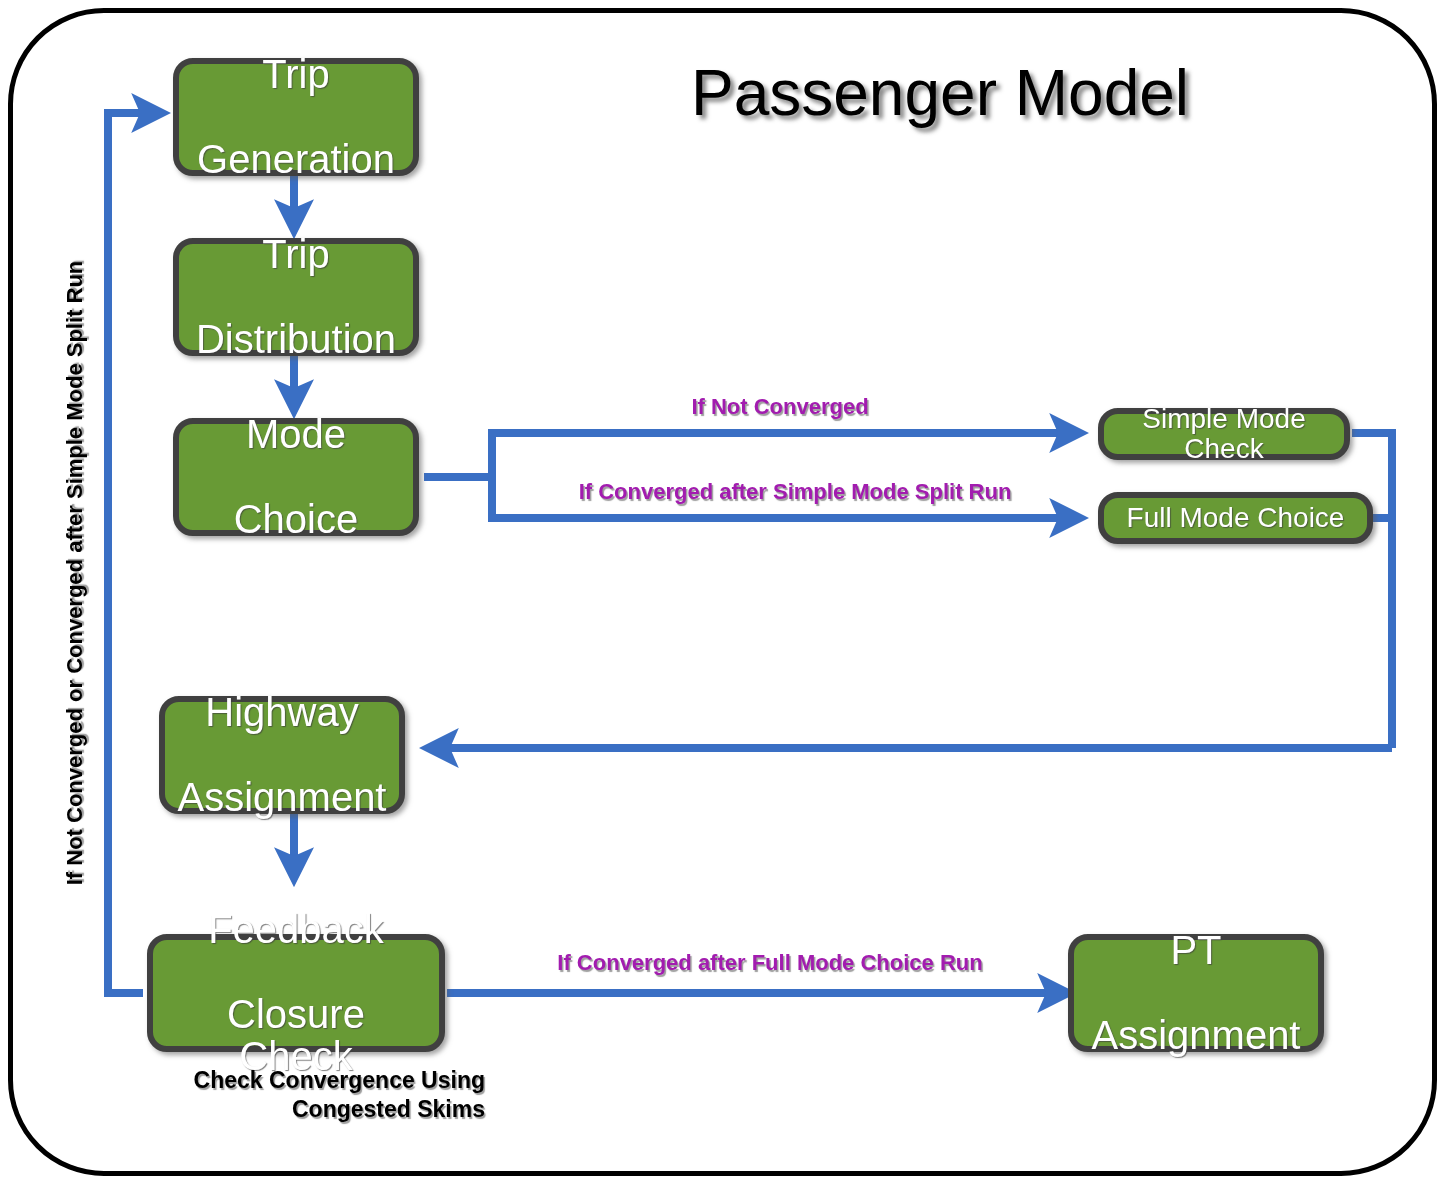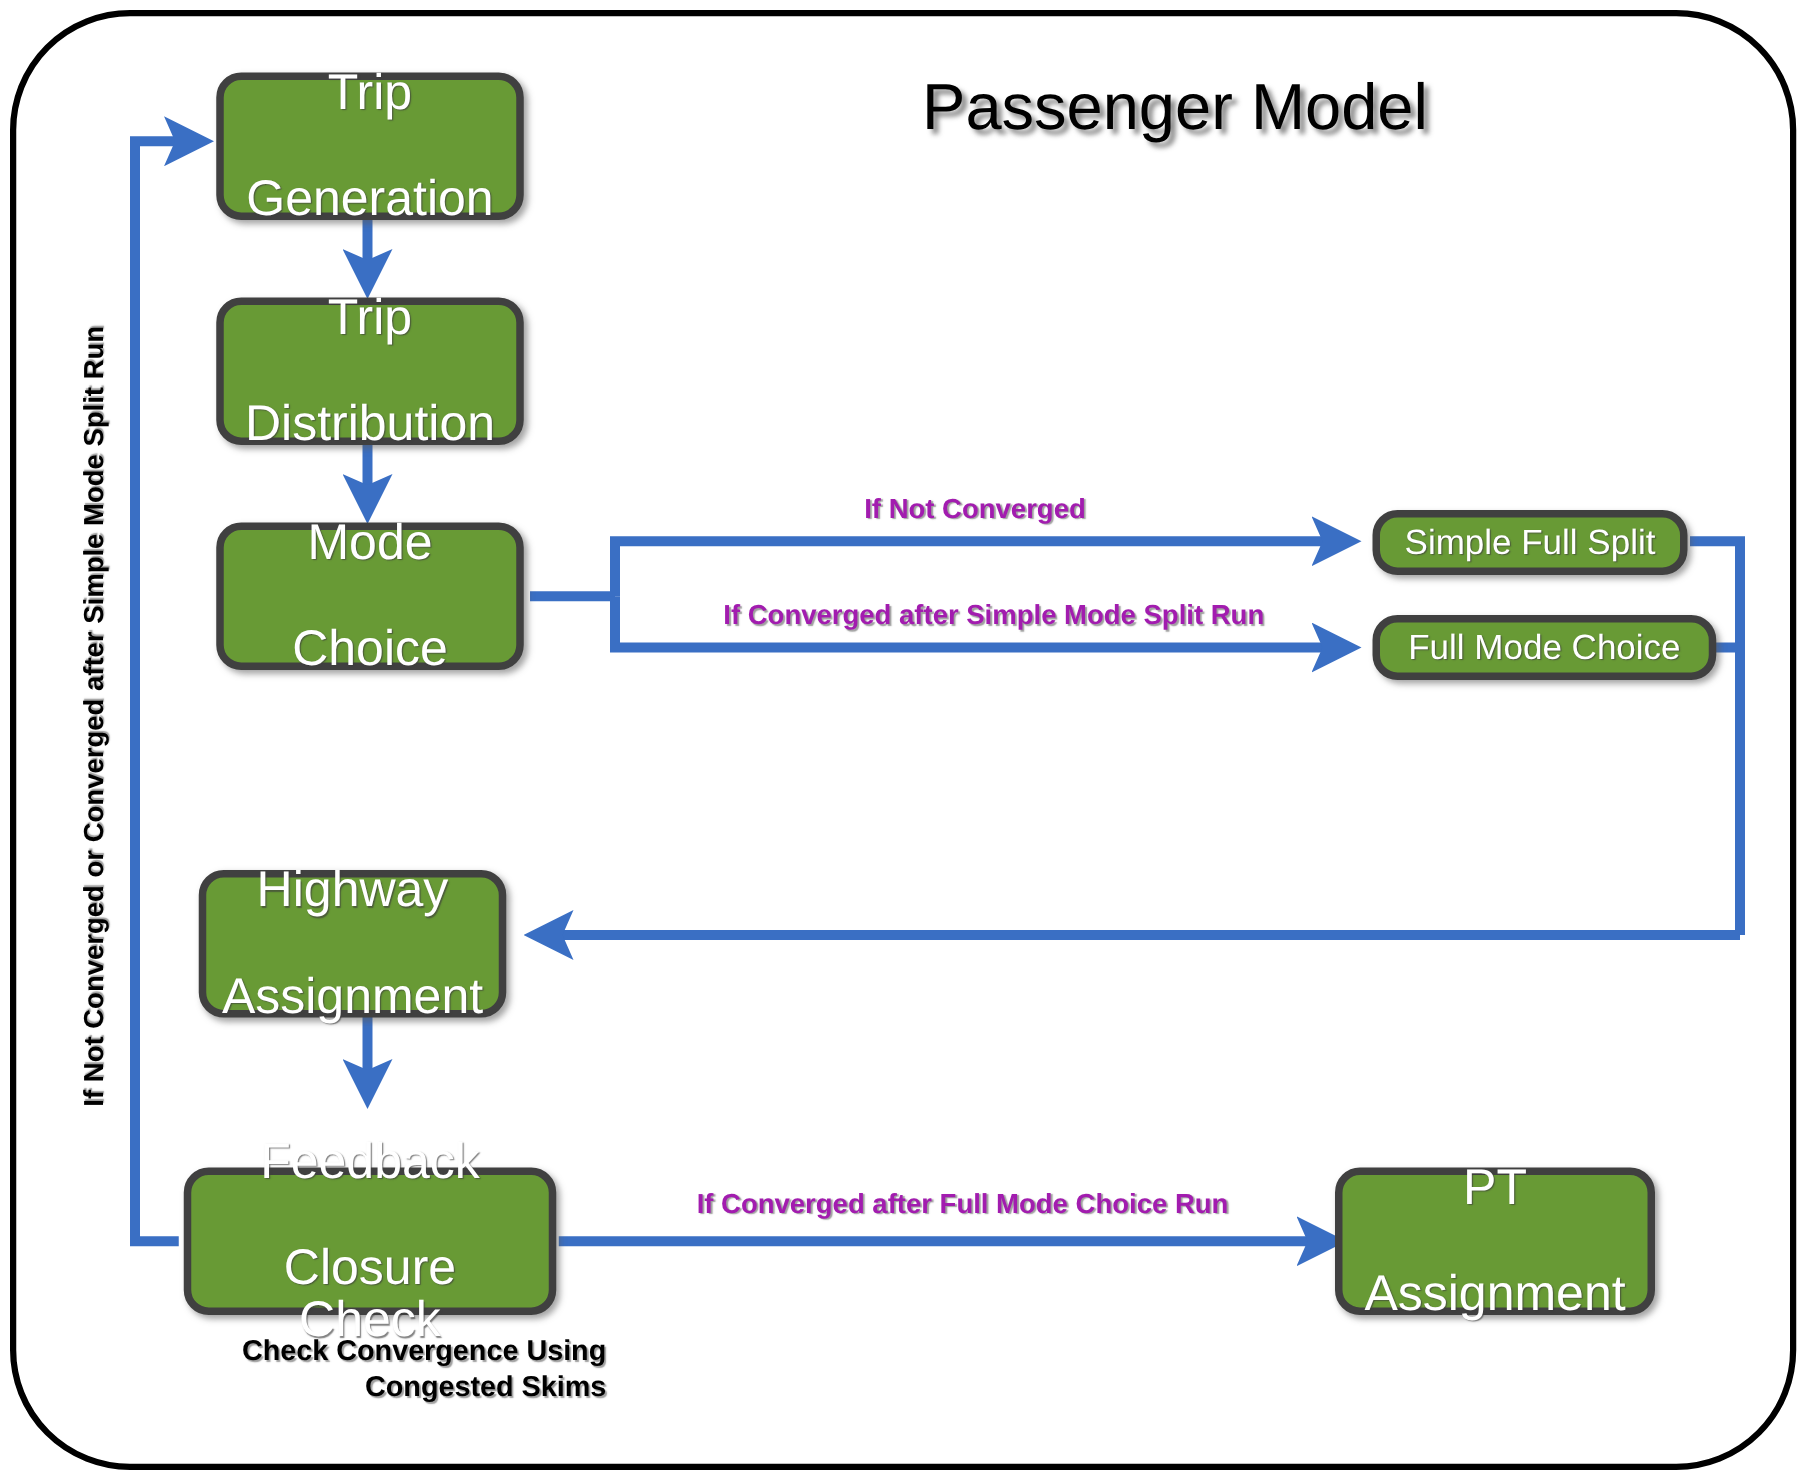--- a/index.html
+++ b/index.html
@@ -79,21 +79,21 @@
     white-space:nowrap;
     z-index:4;
   }
 
   
   #title{
     position:absolute;
     left:620px; top:56px;
     width:640px;
     text-align:center;
-    font-size:52px;
+    font-size:64px;
     font-weight:normal;
     color:#000000;
     text-shadow:4px 4px 4px rgba(120,120,120,0.9);
     letter-spacing:0px;
     z-index:4;
   }
 
   
   #caption{
     position:absolute;
@@ -156,21 +156,21 @@
 
   <div class="node big" style="left:173px; top:238px; width:246px; height:118px;">
     <span><span>Trip</span><br><span>Distribution</span></span>
   </div>
 
   <div class="node big" style="left:173px; top:418px; width:246px; height:118px;">
     <span><span>Mode</span><br><span>Choice</span></span>
   </div>
 
   <div class="node small" style="left:1098px; top:408px; width:252px; height:52px;">
-    <span>Simple Full Split</span>
+    <span>Simple Mode Check</span>
   </div>
 
   <div class="node small" style="left:1098px; top:492px; width:275px; height:52px;">
     <span>Full Mode Choice</span>
   </div>
 
   <div class="node big" style="left:159px; top:696px; width:246px; height:118px;">
     <span><span>Highway</span><br><span>Assignment</span></span>
   </div>
 

